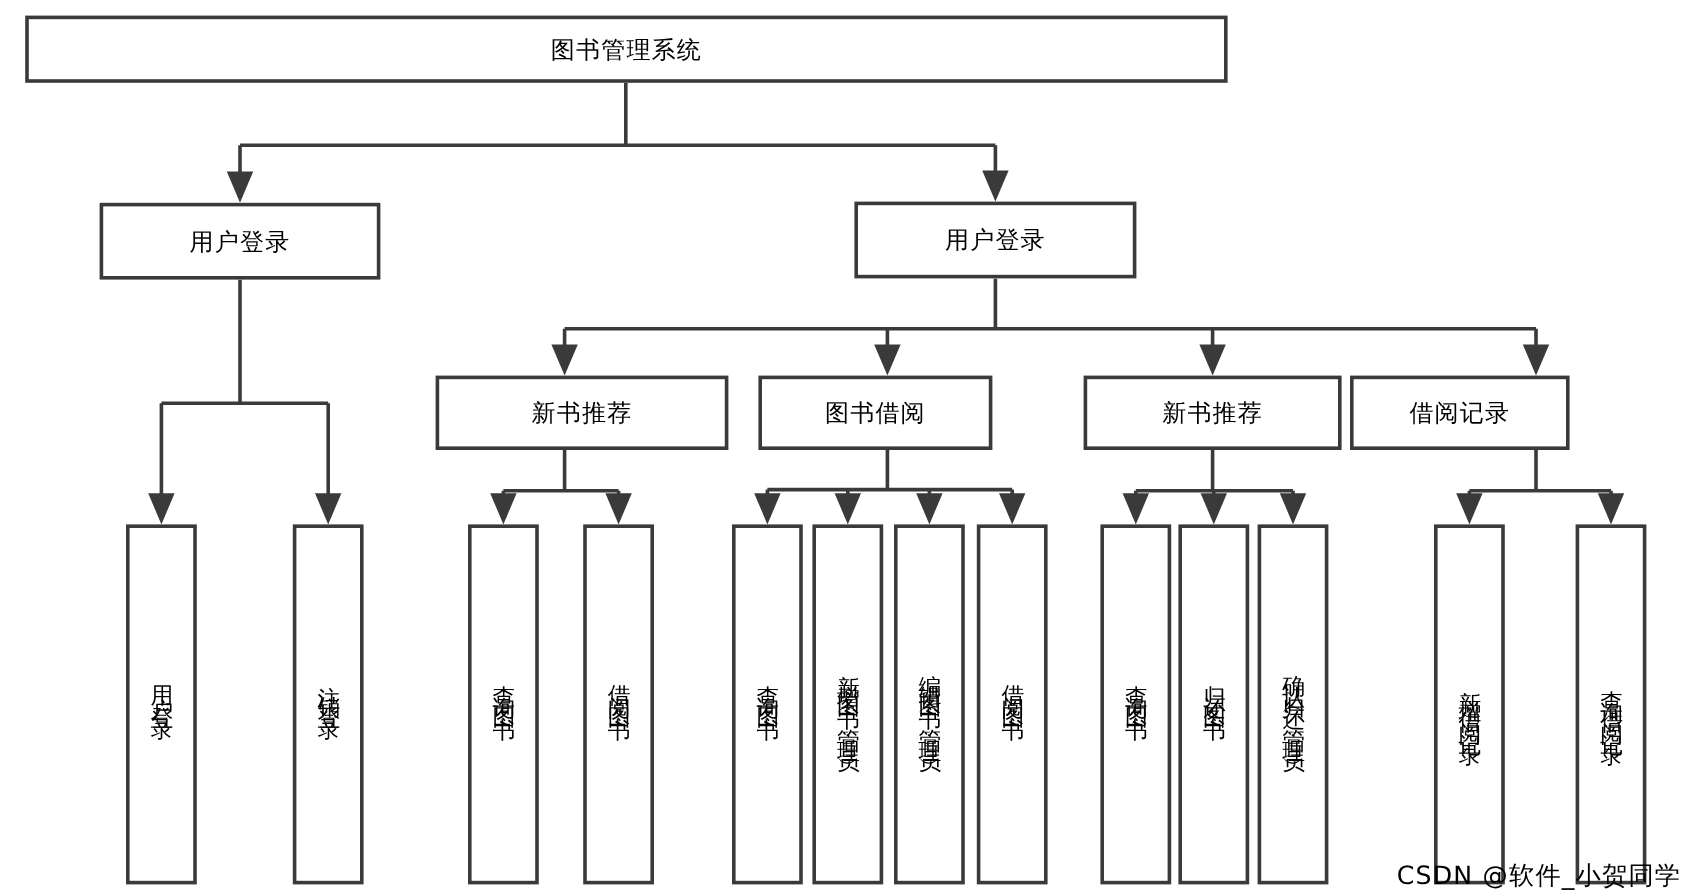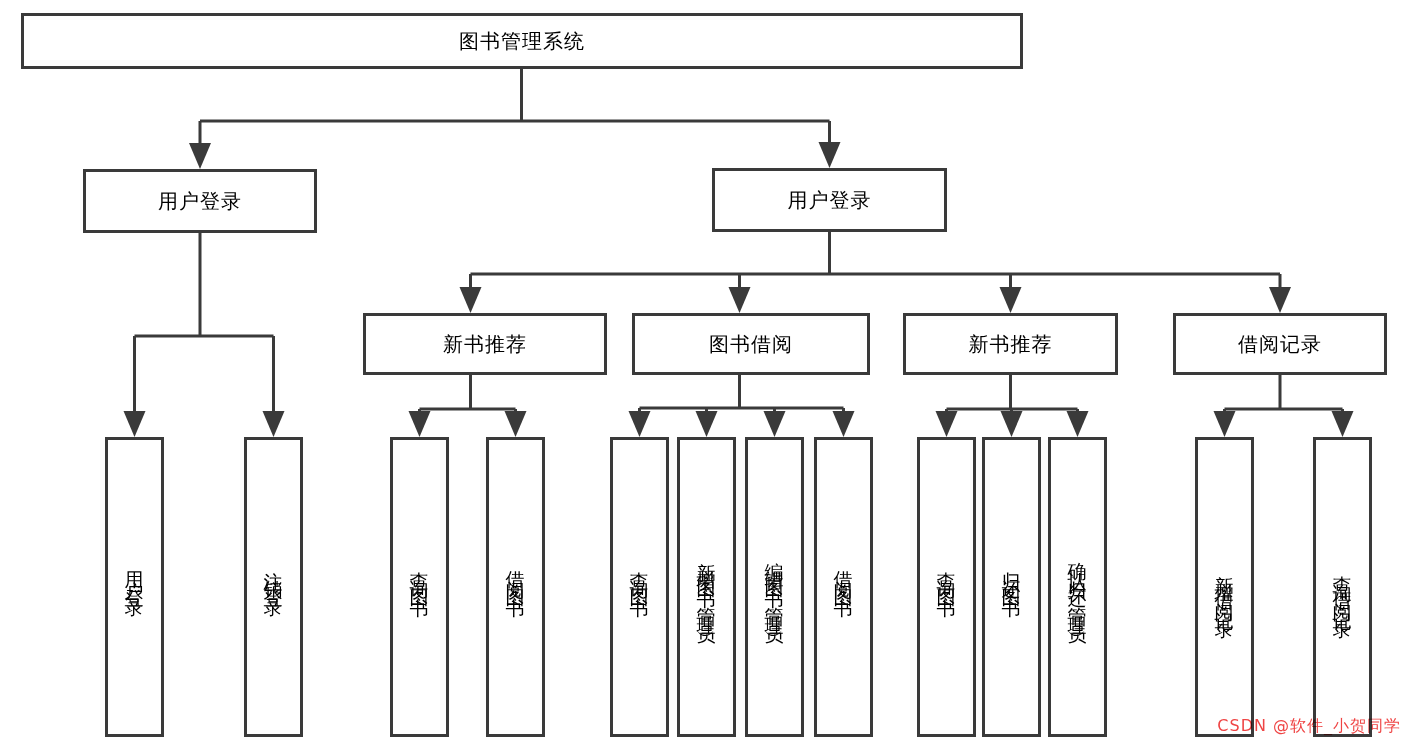--- a/index.html
+++ b/index.html
@@ -33,22 +33,22 @@
     font-size: 19px;
     letter-spacing: 9px;
     line-height: 1;
     white-space: nowrap;
   }
   .leaf.short .vtext { padding-bottom: 26px; }
   .watermark {
     position: absolute;
     top: 716px;
     right: 4px;
-    font-size: 16px;
-    color: #ef4444;
+    font-size: 21px;
+    color: #000000;
     letter-spacing: 1px;
     z-index: 5;
     mix-blend-mode: multiply;
     white-space: nowrap;
     text-align: center;
   }
 </style>
 </head>
 <body>
 
@@ -102,27 +102,27 @@
 <div class="box header" style="left:83px;top:169px;width:234px;height:64px">
   <span>用户登录</span>
 </div>
 <div class="box header" style="left:712px;top:168px;width:235px;height:64px">
   <span>用户登录</span>
 </div>
 
 <div class="box header" style="left:363px;top:313px;width:244px;height:62px">
   <span>新书推荐</span>
 </div>
-<div class="box header" style="left:632px;top:313px;width:238px;height:62px">
+<div class="box header" style="left:632px;top:313px;width:195px;height:62px">
   <span>图书借阅</span>
 </div>
 <div class="box header" style="left:903px;top:313px;width:215px;height:62px">
   <span>新书推荐</span>
 </div>
-<div class="box header" style="left:1173px;top:313px;width:214px;height:62px">
+<div class="box header" style="left:1125px;top:313px;width:183px;height:62px">
   <span>借阅记录</span>
 </div>
 
 <div class="box leaf short" style="left:105px;top:437px">
   <span class="vtext">用户登录</span>
 </div>
 <div class="box leaf short" style="left:244px;top:437px">
   <span class="vtext">注销登录</span>
 </div>
 

